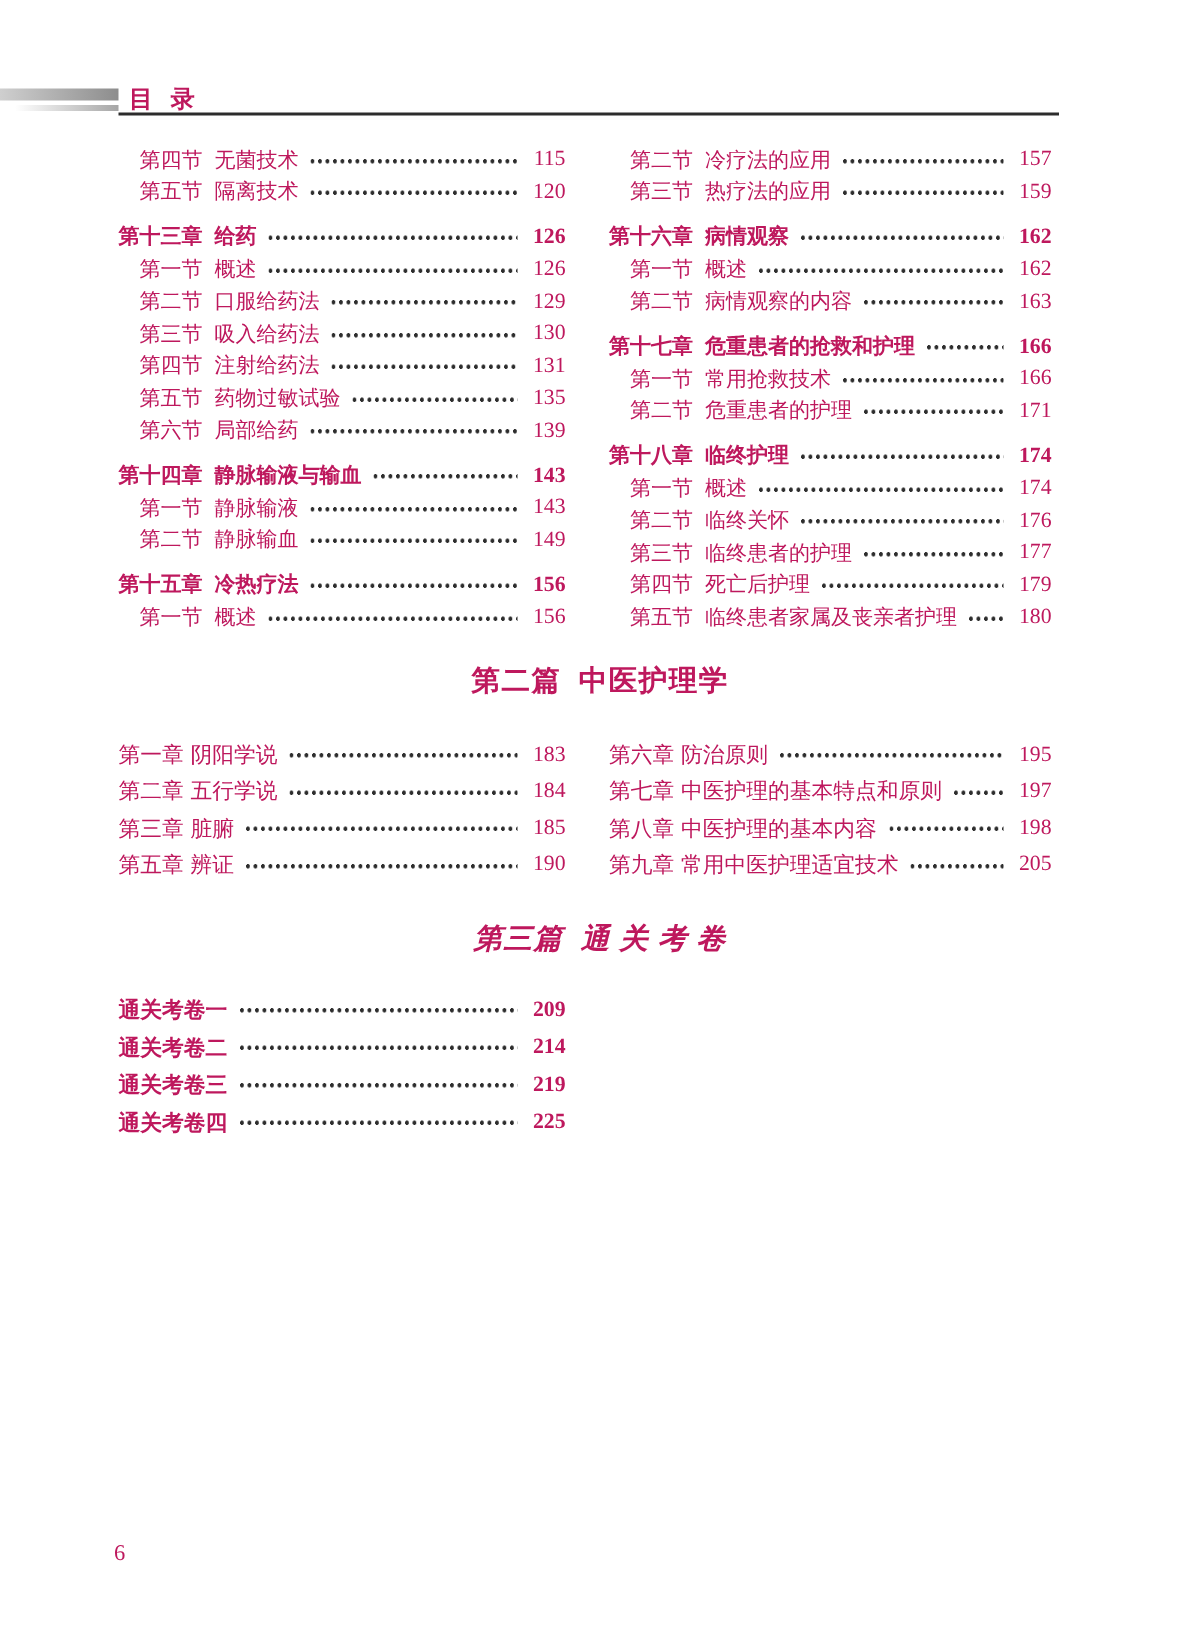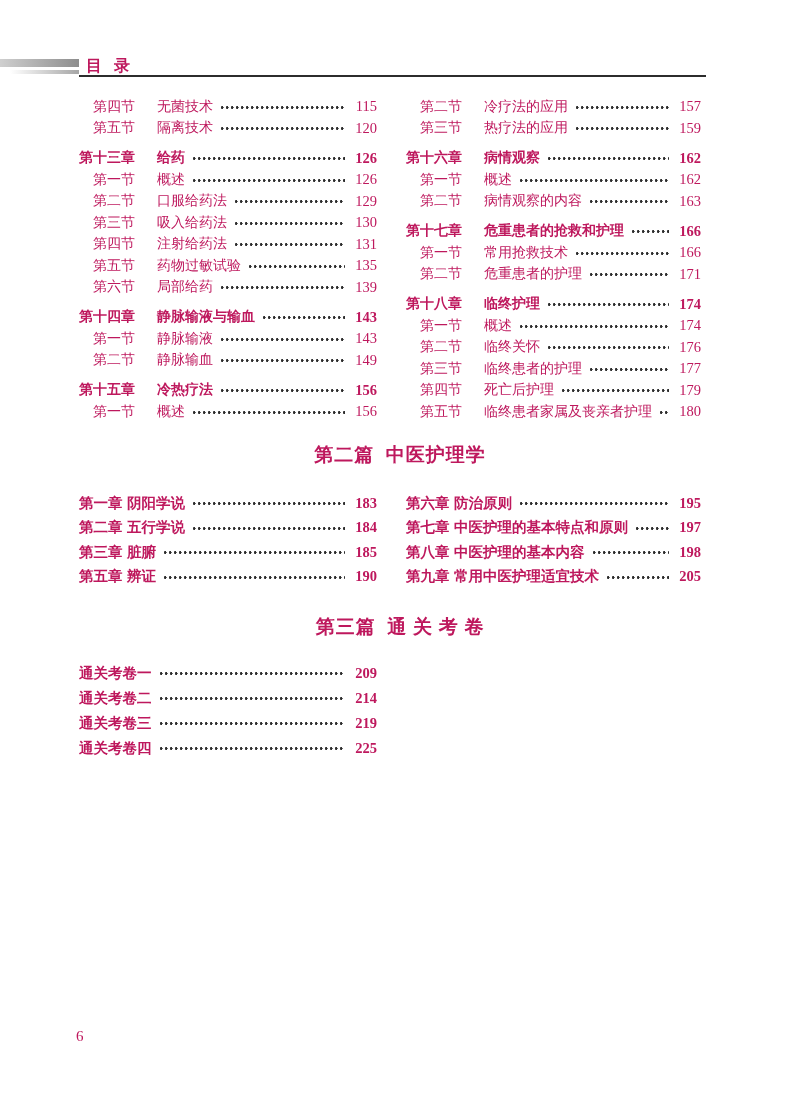--- a/index.html
+++ b/index.html
@@ -16,38 +16,38 @@
   .header-line{position:absolute;top:75px;left:79px;width:627px;height:2px;background:#2c2c2c;}
 
   
   .main{position:absolute;top:96px;left:0;width:800px;}
   .columns{display:flex;padding-left:79px;}
   .col-left{width:298px;margin-right:29px;}
   .col-right{width:295px;}
 
   .row{display:flex;align-items:center;height:21.5px;justify-content:space-between;}
   .row .pfx{width:56px;text-align:right;white-space:pre;}
-  .row .ttl{margin-left:22px;white-space:pre;}
+  .row .ttl{margin-left:8px;white-space:pre;}
   .sec{font-family:"Liberation Serif",serif;font-size:14px;}
   .chap{font-weight:bold;font-size:14px;}
   .gap{margin-top:8.5px;}
 
   .leader{flex:1;height:2.6px;margin:1px 7px 0 8px;
           background-image:radial-gradient(circle at 1.3px 1.3px,#2e2e2e 1.1px,transparent 1.45px);
           background-size:5px 2.6px;background-repeat:repeat-x;}
   .pg{font-family:"Liberation Serif",serif;font-size:14.5px;min-width:25px;text-align:right;}
 
   .part-heading{margin:0;text-align:center;font-family:"Liberation Serif",serif;
                 font-weight:bold;font-size:19px;line-height:22px;white-space:pre;letter-spacing:1px;}
   .h-part2{margin-top:21.5px;}
-  .h-part3{margin-top:27px;}
+  .h-part3{margin-top:27px;font-style:italic;}
 
   .part2-cols{margin-top:25px;}
   .part3-cols{margin-top:22.5px;}
-  .row2{height:24.5px;font-size:14.5px;font-weight:bold;}
+  .row2{height:24.5px;font-size:14.5px;font-weight:normal;}
   .row2 .pfx{width:42px;}
   .row2 .ttl{margin-left:6px;}
   .row3{height:25px;font-size:14.5px;font-weight:bold;}
   .row3 .ttl{margin-left:0;}
 
   .folio{position:absolute;left:76px;top:1028px;font-family:"Liberation Serif",serif;font-size:15px;}
 </style>
 </head>
 <body>
 

